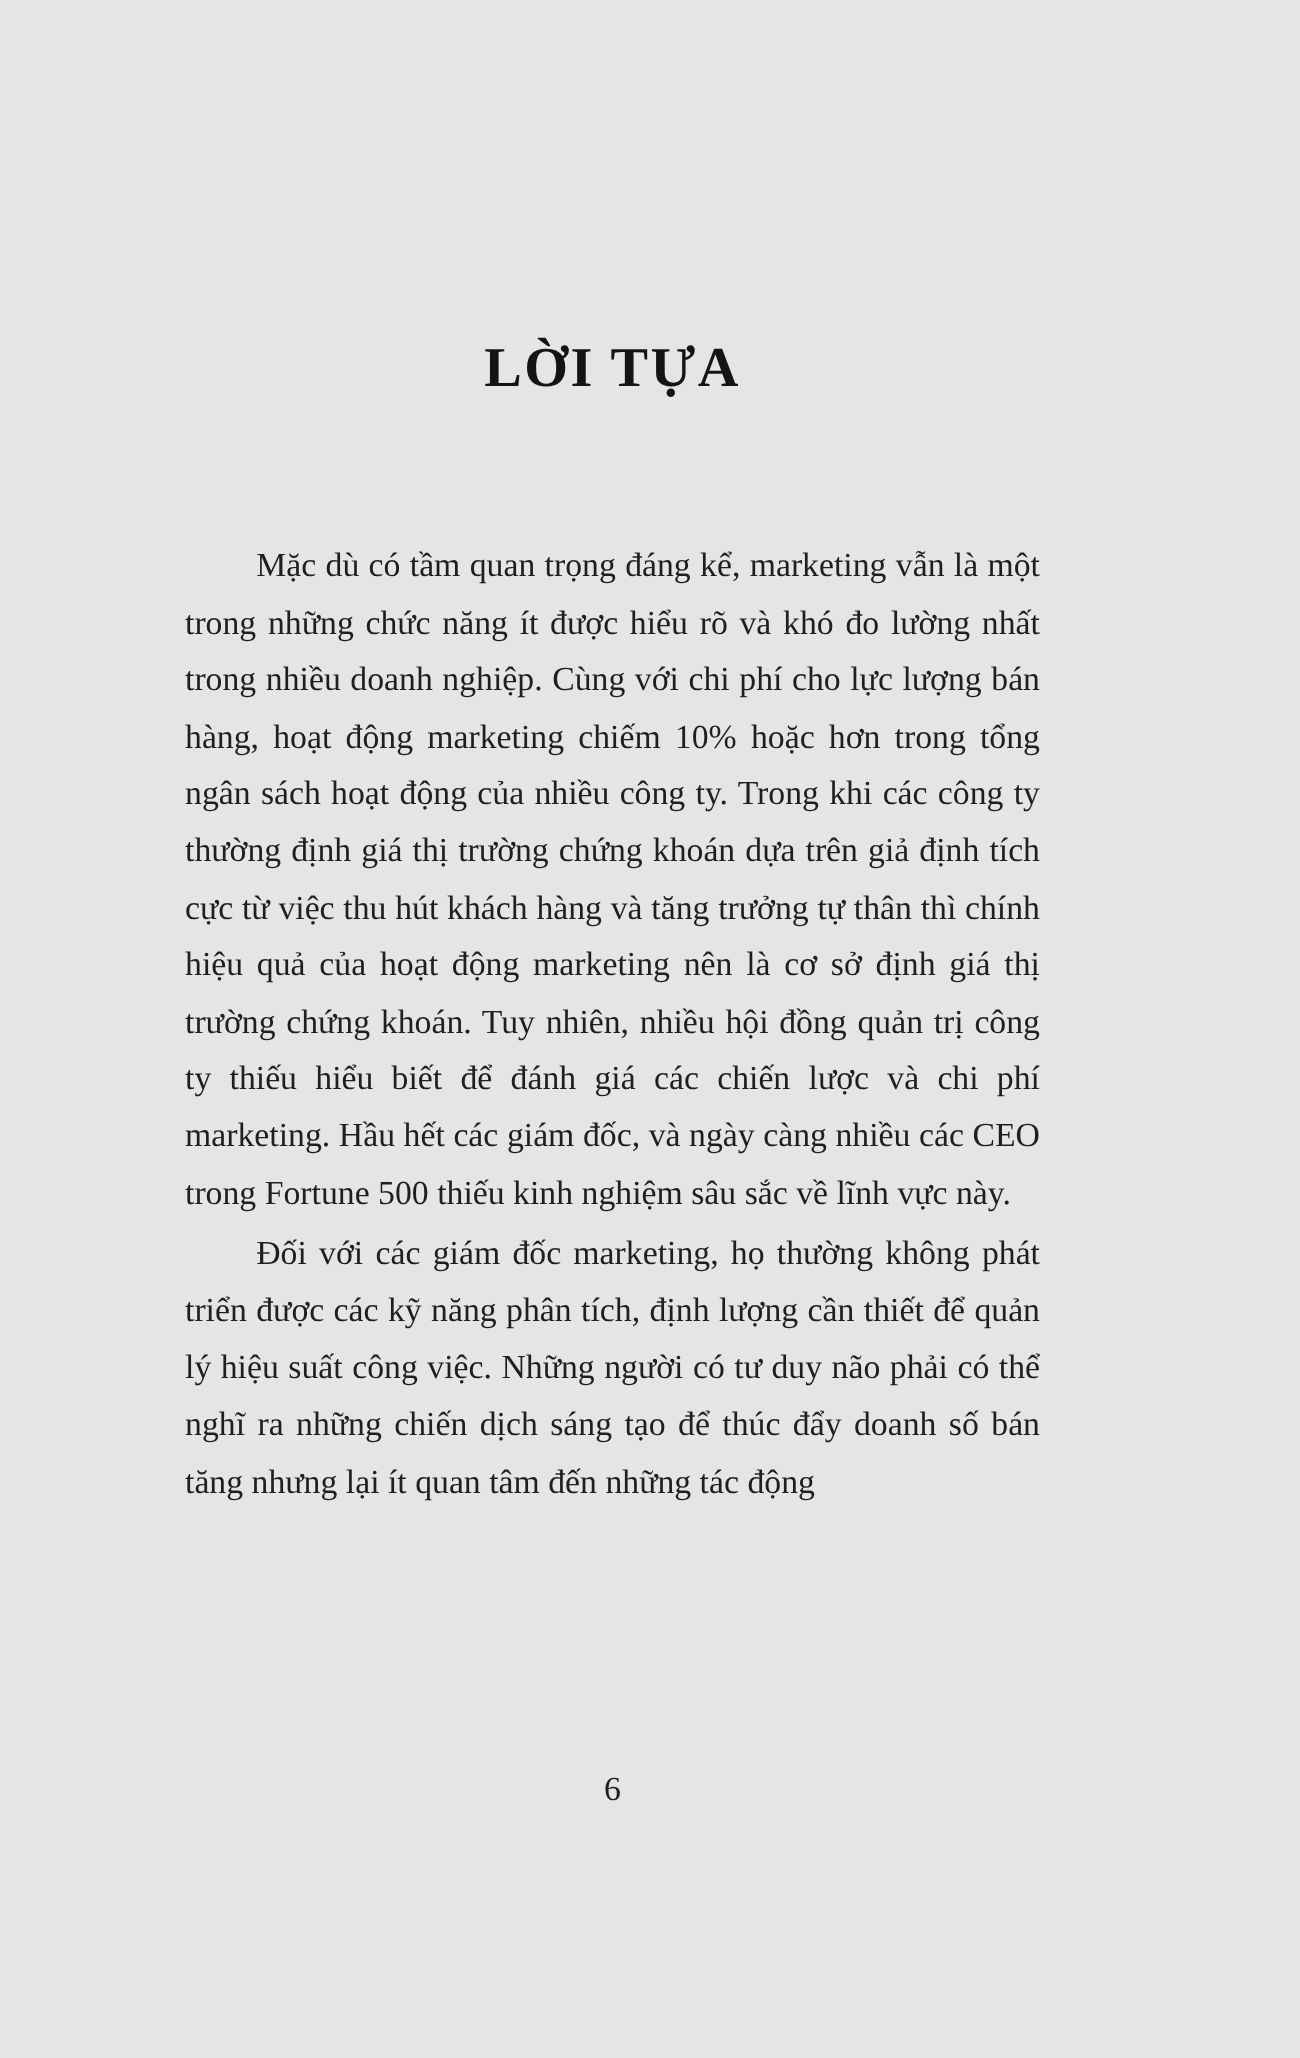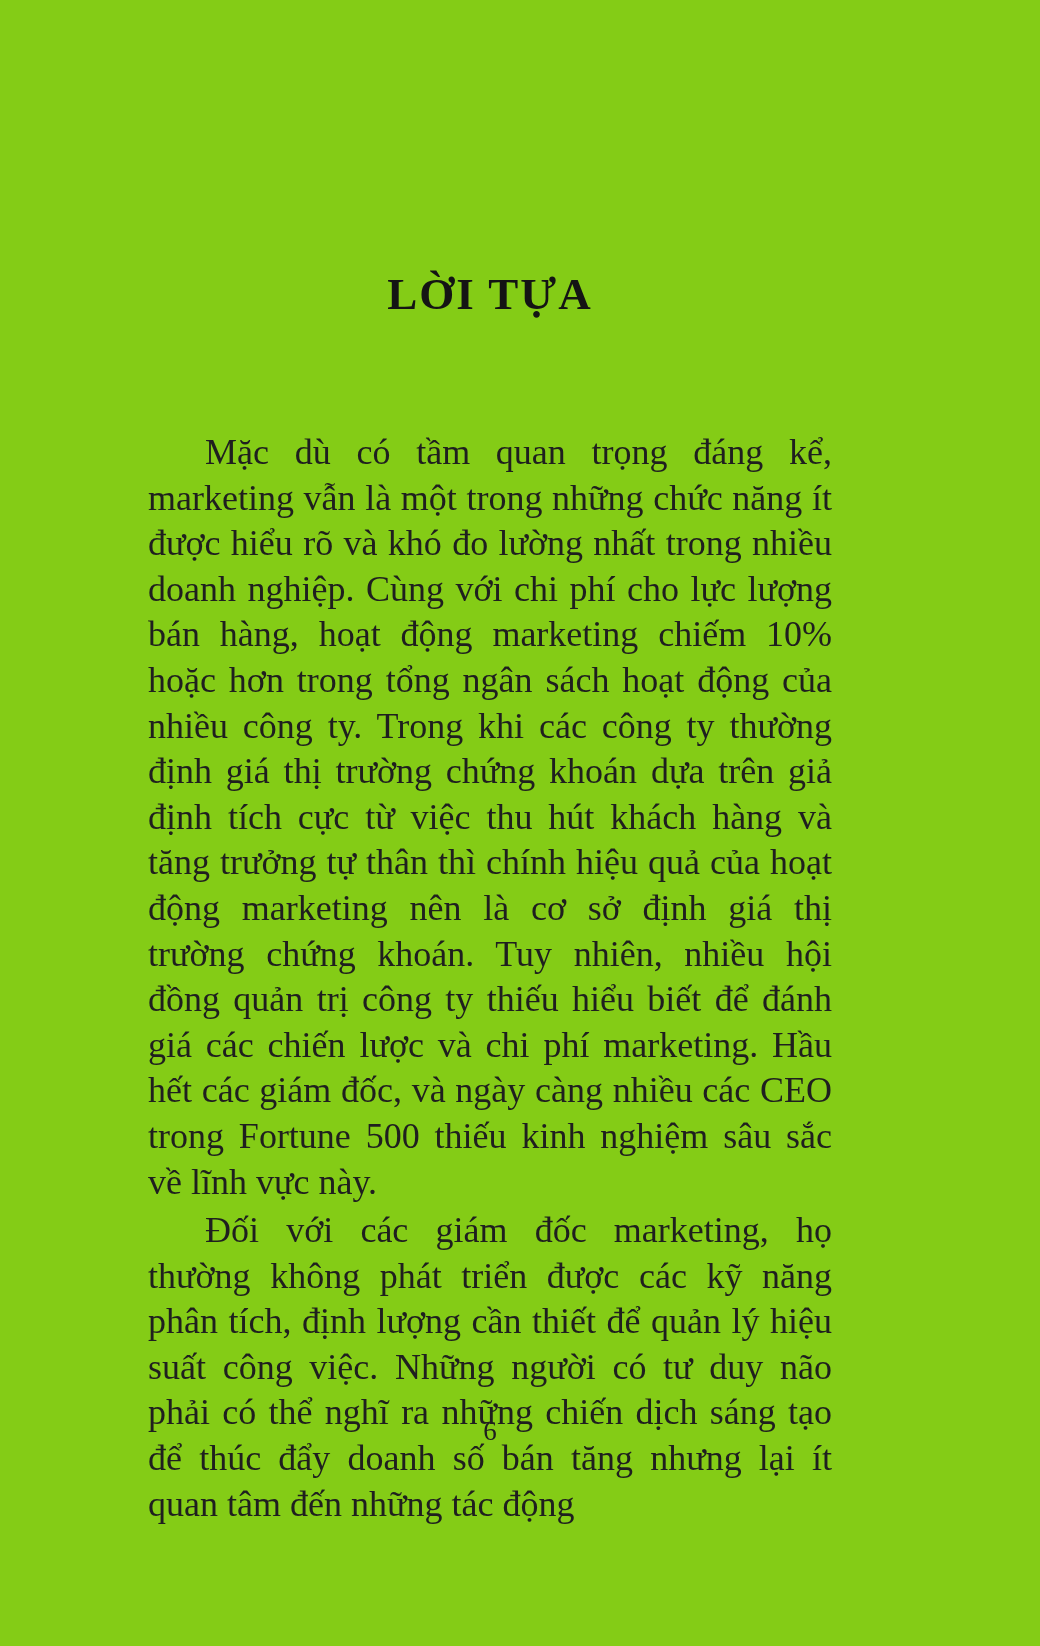--- a/index.html
+++ b/index.html
@@ -4,42 +4,42 @@
 <style>
   * { margin: 0; padding: 0; box-sizing: border-box; }
   html, body {
     width: 1040px;
     background: #ffffff;
   }
   .page {
     position: relative;
     width: 1040px;
     height: 1646px;
-    background: #84cc16;
+    background: #e5e5e5;
     font-family: "Liberation Serif", serif;
     color: #1b1b1b;
     overflow: hidden;
   }
   .title {
     position: absolute;
     top: 268px;
     left: 148px;
     width: 684px;
     text-align: center;
     font-size: 45px;
     font-weight: 700;
     letter-spacing: 2px;
     color: #141414;
   }
   .body-text {
     position: absolute;
     top: 430px;
     left: 148px;
     width: 684px;
-    font-size: 36px;
+    font-size: 27px;
     line-height: 45.6px;
     text-align: justify;
     color: #1f1f1f;
   }
   .body-text p {
     text-indent: 57px;
     margin: 0;
   }
   .body-text p + p {
     margin-top: 3px;

